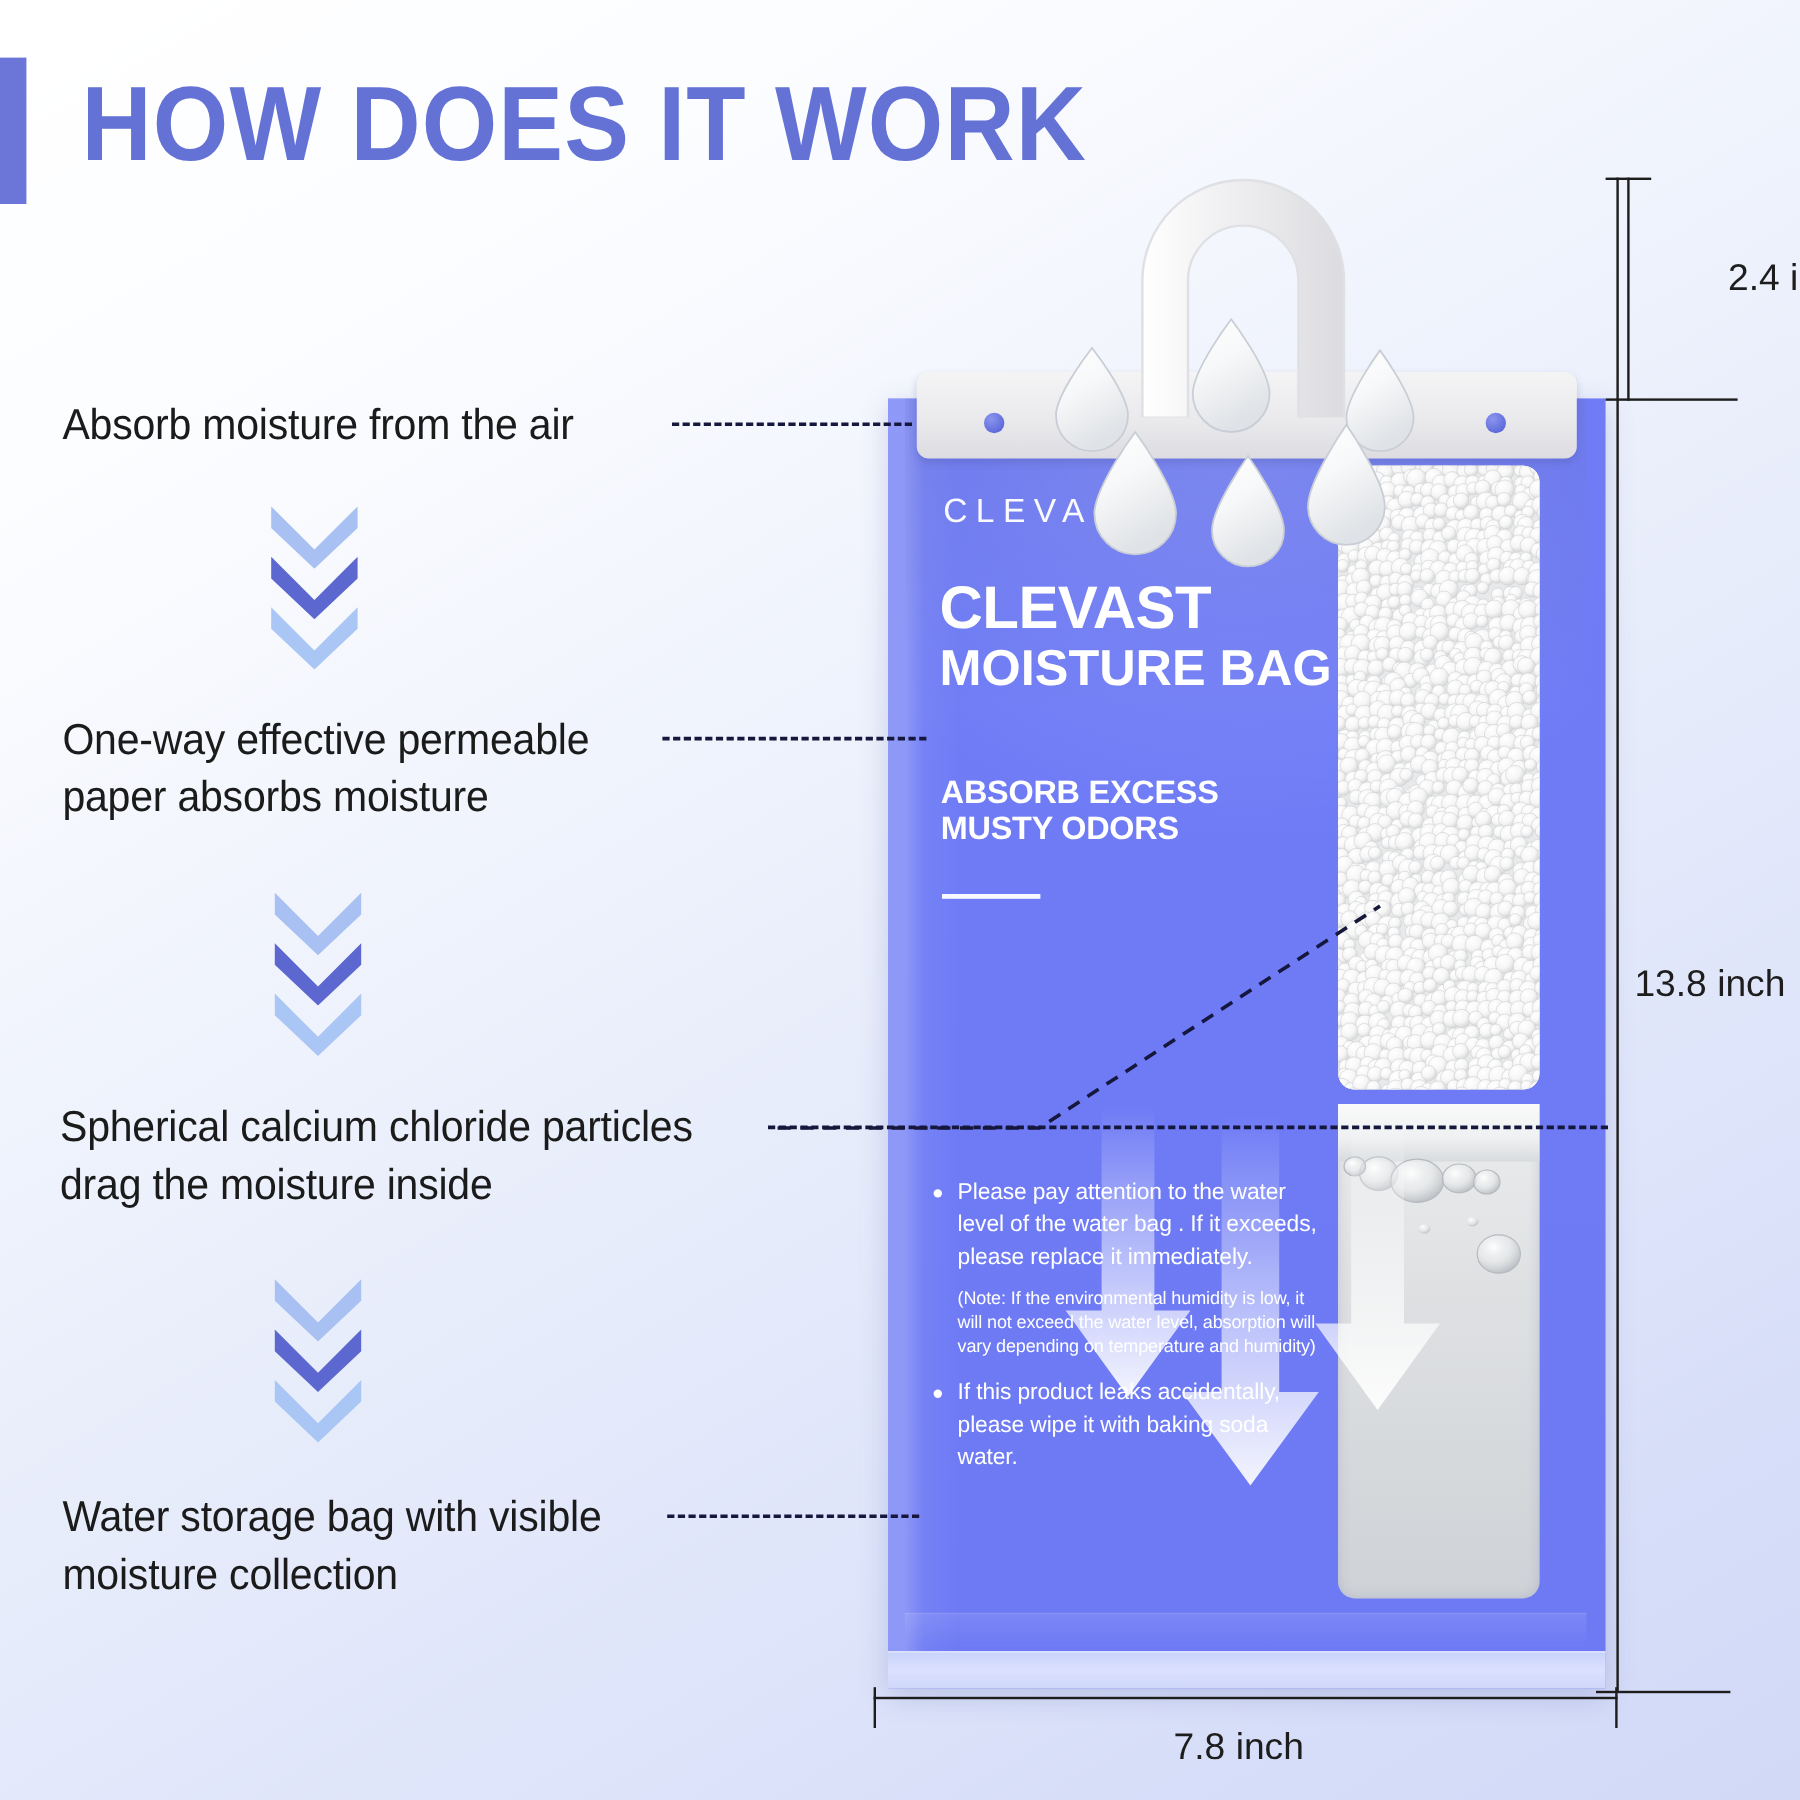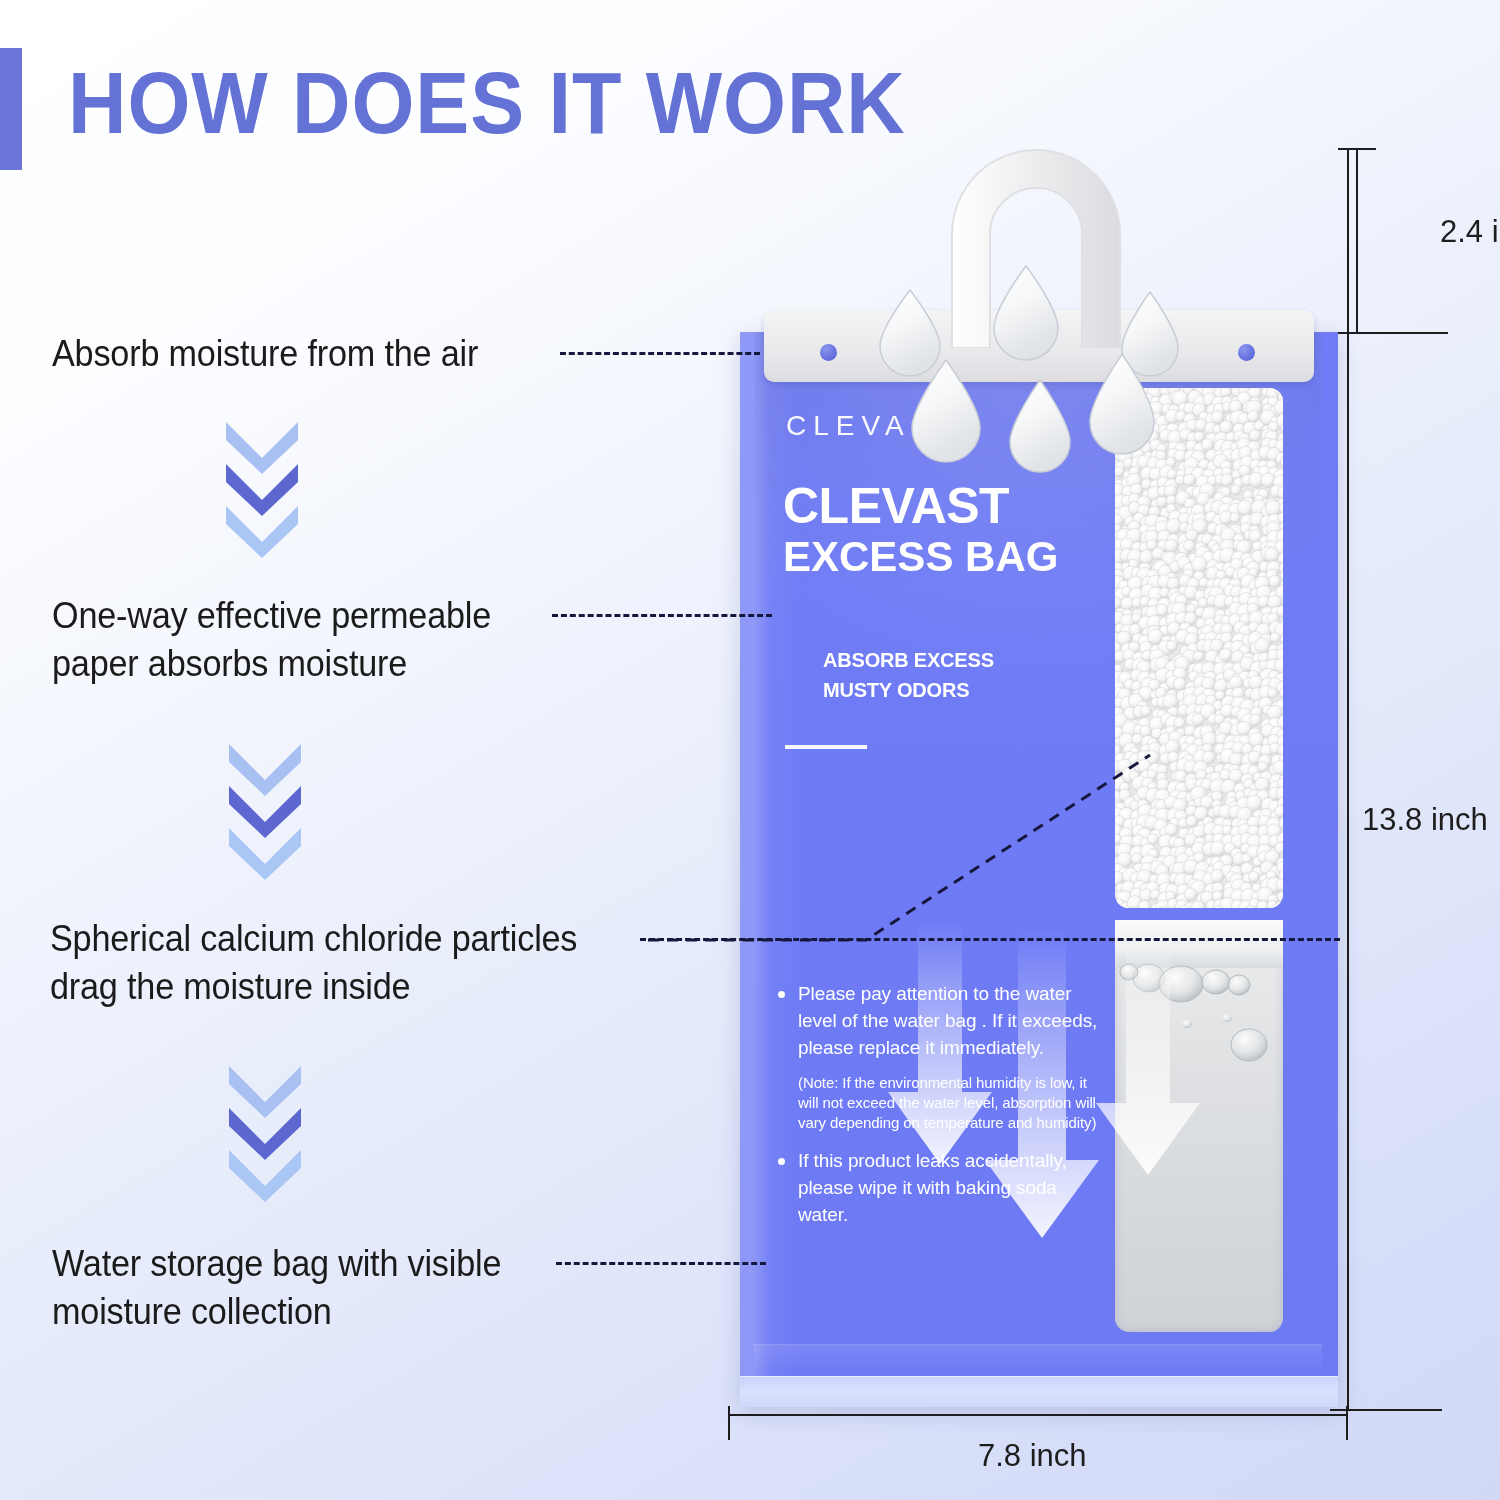--- a/index.html
+++ b/index.html
@@ -105,23 +105,22 @@
     opacity:.96;
   }
   .headline{
     position:absolute;left:43px;top:148px;width:360px;
     font-size:50px;line-height:52px;font-weight:bold;color:#ffffff;
     letter-spacing:-0.5px;
   }
   .headline .l3{font-size:42px;line-height:50px;letter-spacing:0px;}
   .subhead{
     position:absolute;left:44px;top:313px;width:350px;
-    font-size:20px;line-height:30px;color:#ffffff;font-weight:bold;
+    font-size:27px;line-height:30px;color:#ffffff;font-weight:bold;
     letter-spacing:-0.2px;
-    margin-left:39px;
   }
   .rule{
     position:absolute;left:45px;top:413px;width:82px;height:4px;
     background:#ffffff;opacity:.95;
   }
   
   .bead-window{
     position:absolute;left:375px;top:56px;width:168px;height:520px;
     border-radius:14px;overflow:hidden;
     background:#f1f1f1;
@@ -1533,21 +1532,21 @@
         <ellipse cx="14" cy="52" rx="9" ry="8" fill="url(#bub)" stroke="#b6babf" stroke-width="1"></ellipse>
         <ellipse cx="134" cy="125" rx="18" ry="16" fill="url(#bub)" stroke="#b6babf" stroke-width="1"></ellipse>
         <ellipse cx="72" cy="104" rx="5" ry="4" fill="url(#bub)"></ellipse>
         <ellipse cx="112" cy="98" rx="5" ry="4" fill="url(#bub)"></ellipse>
       </svg>
     </div>
 
     <div class="brand">CLEVAST</div>
     <div class="headline">
       <div>CLEVAST</div>
-      <div class="l3">EXCESS BAG</div>
+      <div class="l3">MOISTURE BAG</div>
     </div>
     <div class="subhead">
       <div>ABSORB EXCESS</div>
       <div>MUSTY ODORS</div>
     </div>
     <div class="rule"></div>
 
     <div class="fineprint">
       <div class="fp-item">
         <span class="fp-bullet"></span>

